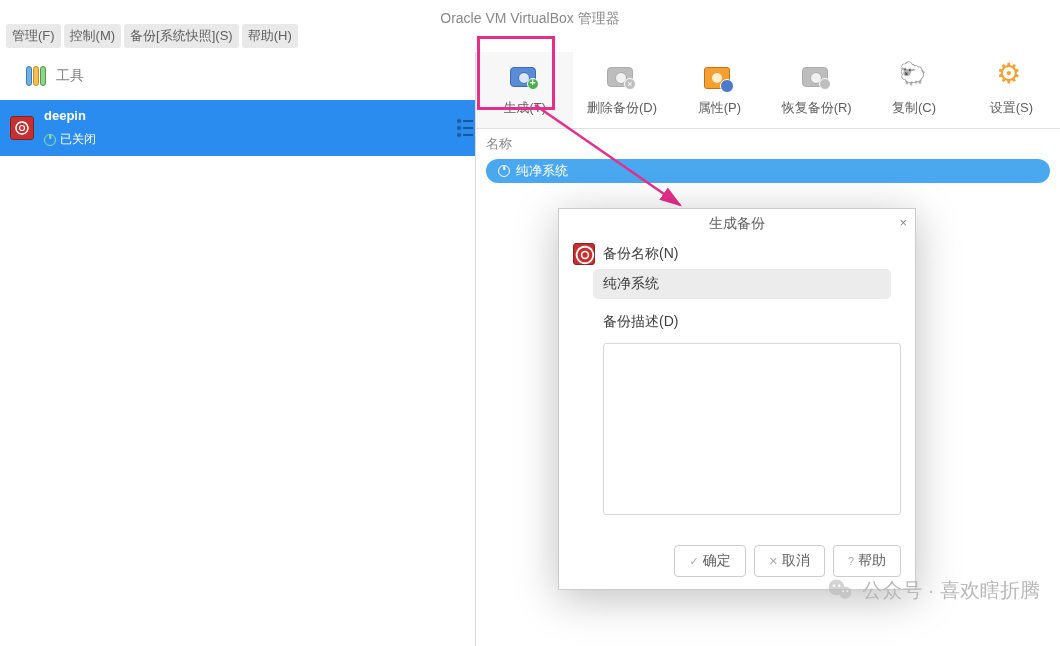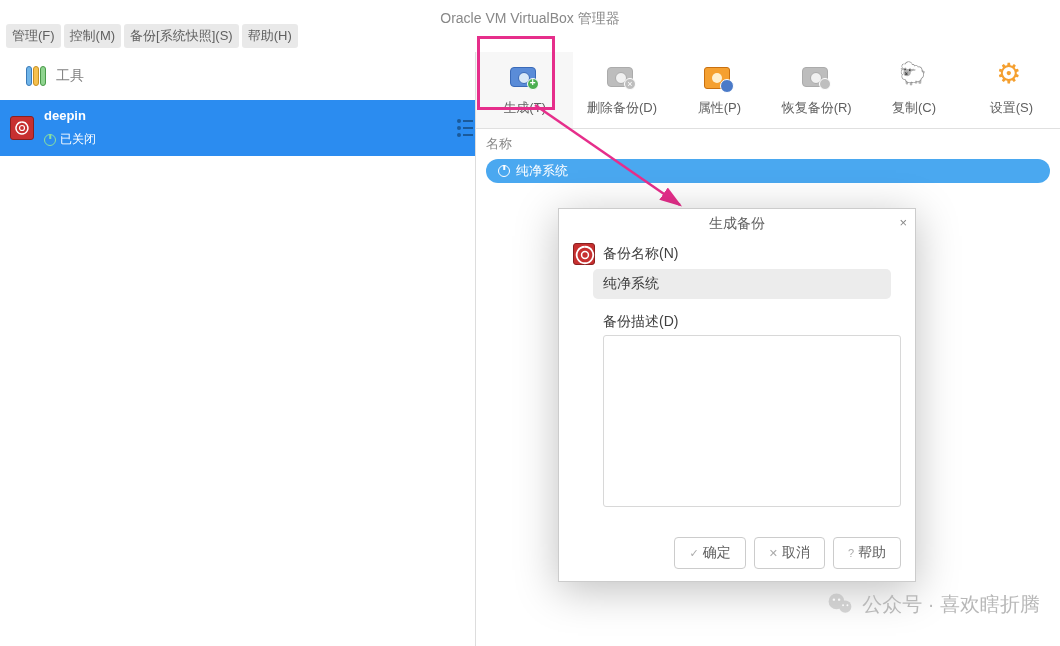--- a/index.html
+++ b/index.html
@@ -412,21 +412,21 @@
       font-size: 11px;
     }
     .annotation-arrow {
       position: absolute;
       pointer-events: none;
       z-index: 5;
     }
     .watermark {
       position: absolute;
       right: 20px;
-      bottom: 28px;
+      bottom: 42px;
       font-size: 20px;
       color: #b8b8b8;
       display: flex;
       align-items: center;
       gap: 8px;
       z-index: 20;
     }
     .wechat-icon {
       width: 28px;
       height: 28px;
@@ -556,21 +556,21 @@
     <div class="field-row">
       <div class="field-icon">
         <svg width="22" height="22" viewBox="0 0 16 16">
             <path d="M8 2 A6 6 0 1 1 7.9 2" fill="none" stroke="#fff" stroke-width="1.3"></path>
             <circle cx="8" cy="8" r="2.5" fill="none" stroke="#fff" stroke-width="1.1"></circle>
           </svg>
       </div>
       <div class="field-label">备份名称(N)</div>
     </div>
     <input class="text-input" value="纯净系统" style="">
-    <div class="field-label" style="margin-left:30px; margin-bottom:4px;">备份描述(D)</div>
+    <div class="field-label" style="margin-left:30px; margin-bottom:12px;">备份描述(D)</div>
     <textarea class="textarea" style=""></textarea>
   </div>
   <div class="dialog-footer">
     <button class="dlg-btn">
         <span class="pre">✓</span>
         <span>确定</span>
       </button>
     <button class="dlg-btn">
         <span class="pre">✕</span>
         <span>取消</span>

